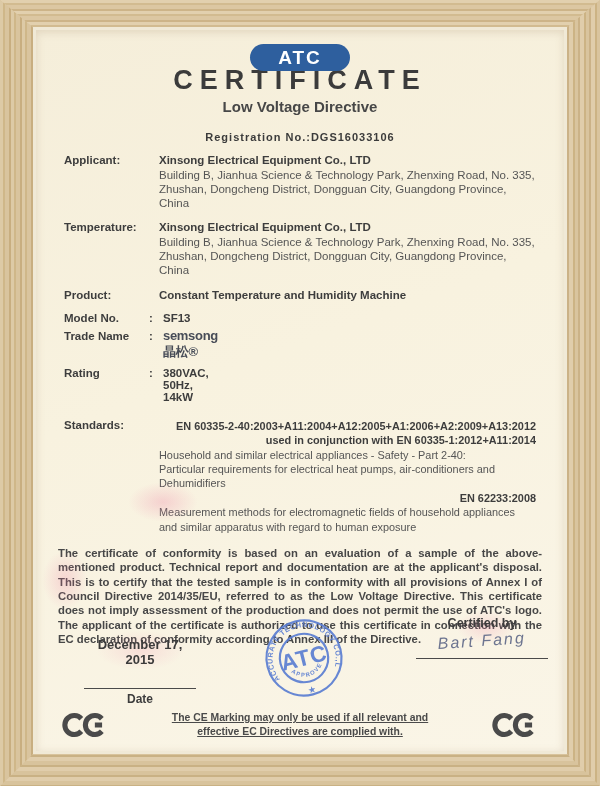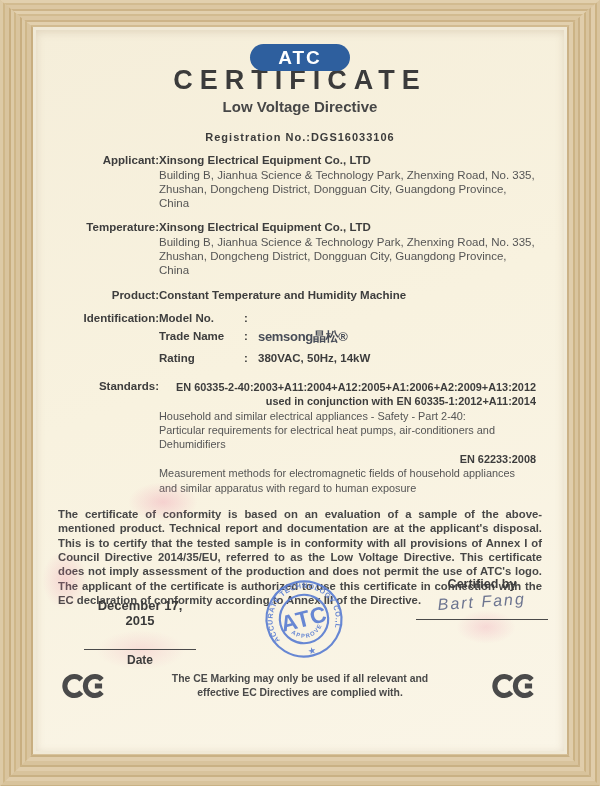--- a/index.html
+++ b/index.html
@@ -43,21 +43,21 @@
     font-size:19px;font-weight:bold;letter-spacing:2px;}
   .title{margin-top:-6px;font-size:27px;font-weight:bold;letter-spacing:7px;color:#3b3b3b;}
   .subtitle{margin-top:4px;font-size:13px;font-weight:bold;color:#474747;}
   .dir1{margin-top:8px;font-size:15px;font-weight:bold;color:#474747;}
   .dir2{margin-top:2px;font-size:15px;font-weight:bold;color:#474747;}
   .reg{margin-top:16px;font-size:11px;font-weight:bold;letter-spacing:1px;color:#3b3b3b;}
 
   
   .fields{padding:0 28px;margin-top:10px;font-size:11.5px;}
   .row{display:grid;grid-template-columns:95px 1fr;margin-top:11px;}
-  .flabel{font-weight:bold;color:#3d3d3d;text-align:right;}
+  .flabel{font-weight:bold;color:#3d3d3d;}
   .fname{font-weight:bold;color:#3d3d3d;}
   .faddr{margin-top:3px;line-height:1.2;color:var(--soft);}
   .id-row{display:grid;grid-template-columns:85px 14px 1fr;margin-bottom:6px;font-weight:bold;color:#3d3d3d;}
   .trade-logo{font-size:13px;letter-spacing:-.3px;color:#474c57;margin-top:-2px;}
   .std{line-height:1.32;font-size:10.9px;}
   .std .b{font-weight:bold;color:#3d3d3d;text-align:right;}
   .std .r{color:var(--soft);}
 
   .body-par{margin:12px 22px 0;font-size:11.3px;font-weight:bold;line-height:1.27;
     text-align:justify;color:#474747;}
@@ -78,21 +78,21 @@
     transform:rotate(-4deg);letter-spacing:2px;border:0;}
   .sign-line{border-bottom:1.4px solid #4a4a4a;}
   .date-block{position:absolute;left:48px;bottom:0;width:112px;text-align:center;}
   .date-value{font-size:13px;font-weight:bold;color:#3b3b3b;padding-bottom:21px;border-bottom:1.5px solid #4a4a4a;}
   .date-label{margin-top:3px;font-size:12px;font-weight:bold;color:#3d3d3d;}
 
   
   .ce-row{display:flex;align-items:center;margin-top:4px;padding:0 26px;}
   .ce-mark{flex:0 0 auto;}
   .ce-mark path{fill:none;stroke:var(--ce-gray);stroke-width:6.2;}
-  .ce-note{flex:1;text-align:center;font-size:10.4px;font-weight:bold;color:#4a4a4a;line-height:1.35;}
+  .ce-note{flex:1;text-align:center;font-size:10.4px;font-weight:bold;color:#4a4a4a;line-height:1.35;text-decoration:underline;}
 </style>
 </head>
 <body>
 
 <div class="scene">
   <div class="strip f-top"></div>
   <div class="strip f-bottom"></div>
   <div class="strip f-left"></div>
   <div class="strip f-right"></div>
 
@@ -127,25 +127,25 @@
           <div class="faddr">Building B, Jianhua Science &amp; Technology Park, Zhenxing Road, No. 335, Zhushan, Dongcheng District, Dongguan City, Guangdong Province, China</div>
         </div>
       </div>
 
       <div class="row">
         <div class="flabel">Product:</div>
         <div class="fname">Constant Temperature and Humidity Machine</div>
       </div>
 
       <div class="row">
-        <div class="flabel">Identification:</div>
         <div>
           <div class="id-row">
             <span>Model No.</span>
             <span>:</span>
+            <span>SF13</span>
           </div>
           <div class="id-row">
             <span>Trade Name</span>
             <span>:</span>
             <span class="trade-logo">semsong晶松®</span>
           </div>
           <div class="id-row">
             <span>Rating</span>
             <span>:</span>
             <span>380VAC, 50Hz, 14kW</span>

